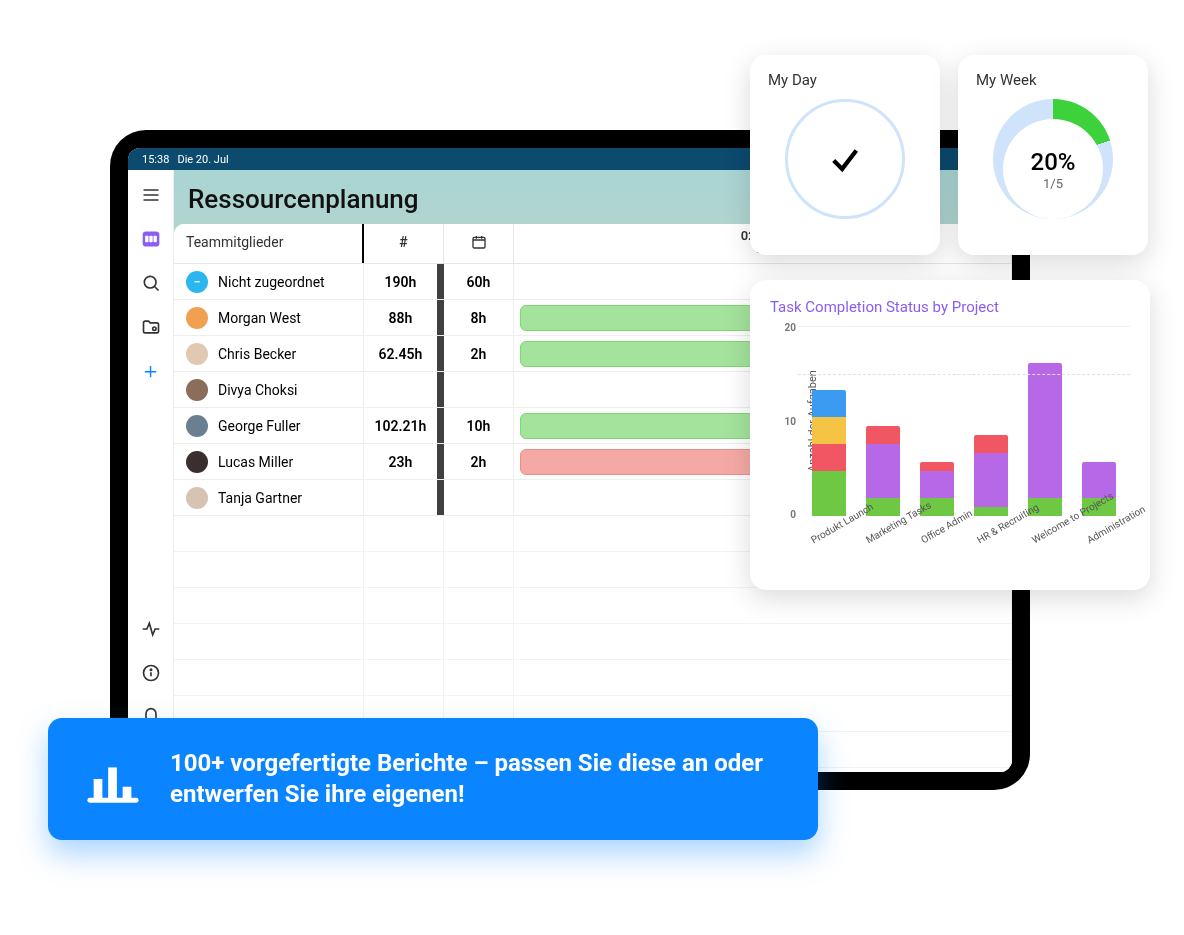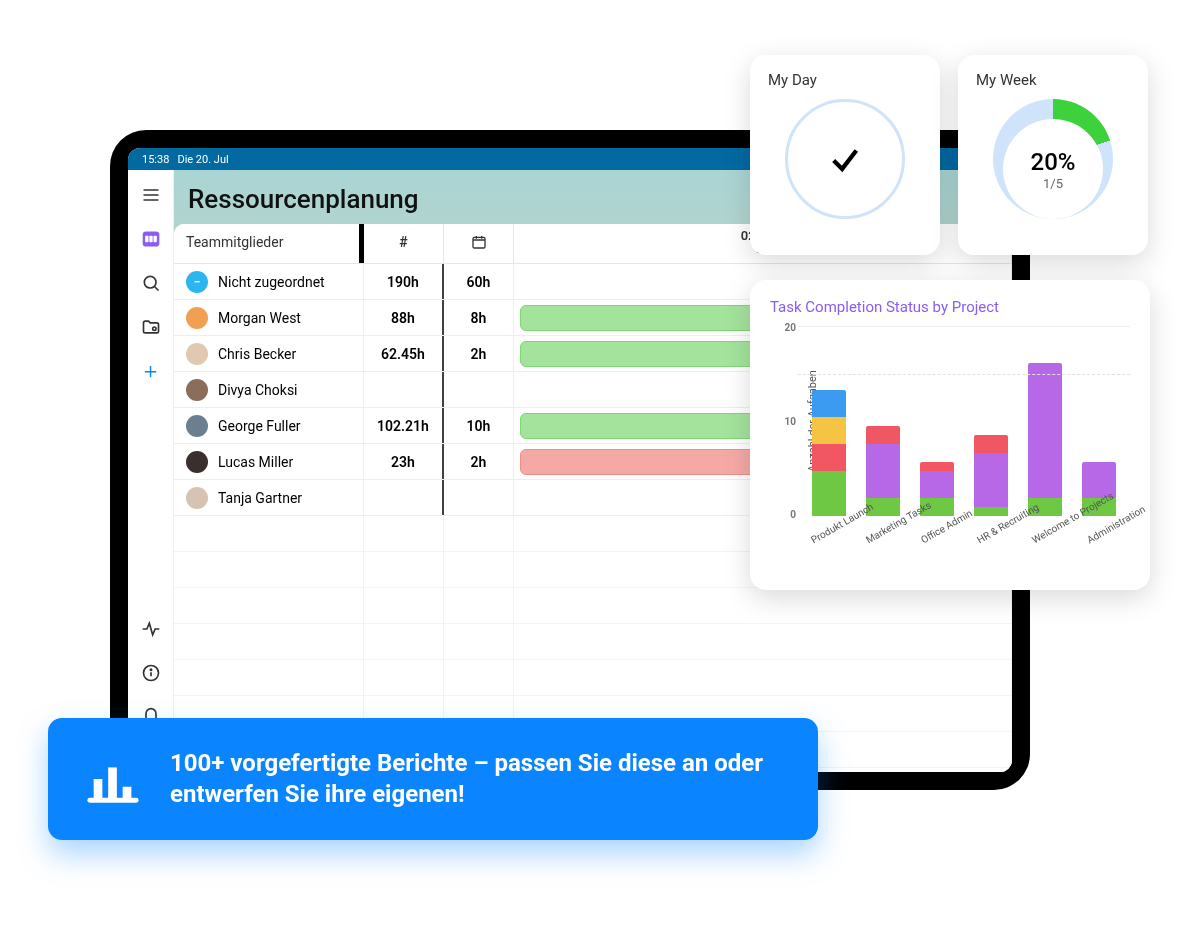--- a/index.html
+++ b/index.html
@@ -27,21 +27,21 @@
     width: 100%;
     height: 100%;
     background: #fff;
     border-radius: 12px;
     overflow: hidden;
     display: flex;
     flex-direction: column;
   }
   .status-bar {
     height: 22px;
-    background: #0369a1;
+    background: #0c4a6e;
     color: #fff;
     font-size: 11px;
     display: flex;
     align-items: center;
     padding: 0 14px;
     gap: 8px;
   }
   .main-area {
     flex: 1;
     display: flex;
@@ -85,36 +85,36 @@
     flex-direction:column;
     overflow:hidden;
   }
   .thead {
     display:flex;
     border-bottom:1px solid #e6e6e6;
     background:#fff;
     font-size:14px;
     color:#333;
   }
-  .col-name { width:190px; padding:10px 12px; border-right:5px solid #000000; }
+  .col-name { width:190px; padding:10px 12px; border-right:2px solid #000000; }
   .col-num  { width:80px; padding:10px 0; text-align:center; border-right:1px solid #e6e6e6; font-weight:600; }
   .col-cal  { width:70px; padding:10px 0; text-align:center; border-right:1px solid #e6e6e6; }
   .col-day  { flex:1; padding:4px 0; text-align:center; border-right:1px solid #e6e6e6; }
   .col-day .date-top { font-size:13px; font-weight:600; }
   .col-day .date-sub { font-size:11px; color:#666; }
 
   .trow {
     display:flex;
     border-bottom:1px solid #eee;
     font-size:14px;
     height:36px;
     align-items:stretch;
   }
   .cell-name { width:190px; padding:0 12px; display:flex; align-items:center; gap:10px; border-right:1px solid #eee; }
-  .cell-num  { width:80px; display:flex; align-items:center; justify-content:center; font-weight:600; border-right:2px solid #404040; }
+  .cell-num  { width:80px; display:flex; align-items:center; justify-content:center; font-weight:600; border-right:7px solid #404040; }
   .cell-cal  { width:70px; display:flex; align-items:center; justify-content:center; font-weight:600; border-right:1px solid #eee; }
   .cell-bar  { flex:1; padding:4px 6px; border-right:1px solid #eee; display:flex; align-items:center; }
 
   .avatar { width:22px; height:22px; border-radius:50%; background:#ddd; flex:0 0 22px; display:flex; align-items:center; justify-content:center; font-size:12px; font-weight:600; color:#fff; overflow:hidden; }
   .avatar.minus { background:#2bb6f0; }
   .avatar.c1 { background:#f0a050; }
   .avatar.c2 { background:#e0c9b0; }
   .avatar.c3 { background:#8a6d5a; }
   .avatar.c4 { background:#6a7f8f; }
   .avatar.c5 { background:#3a2f2c; }

